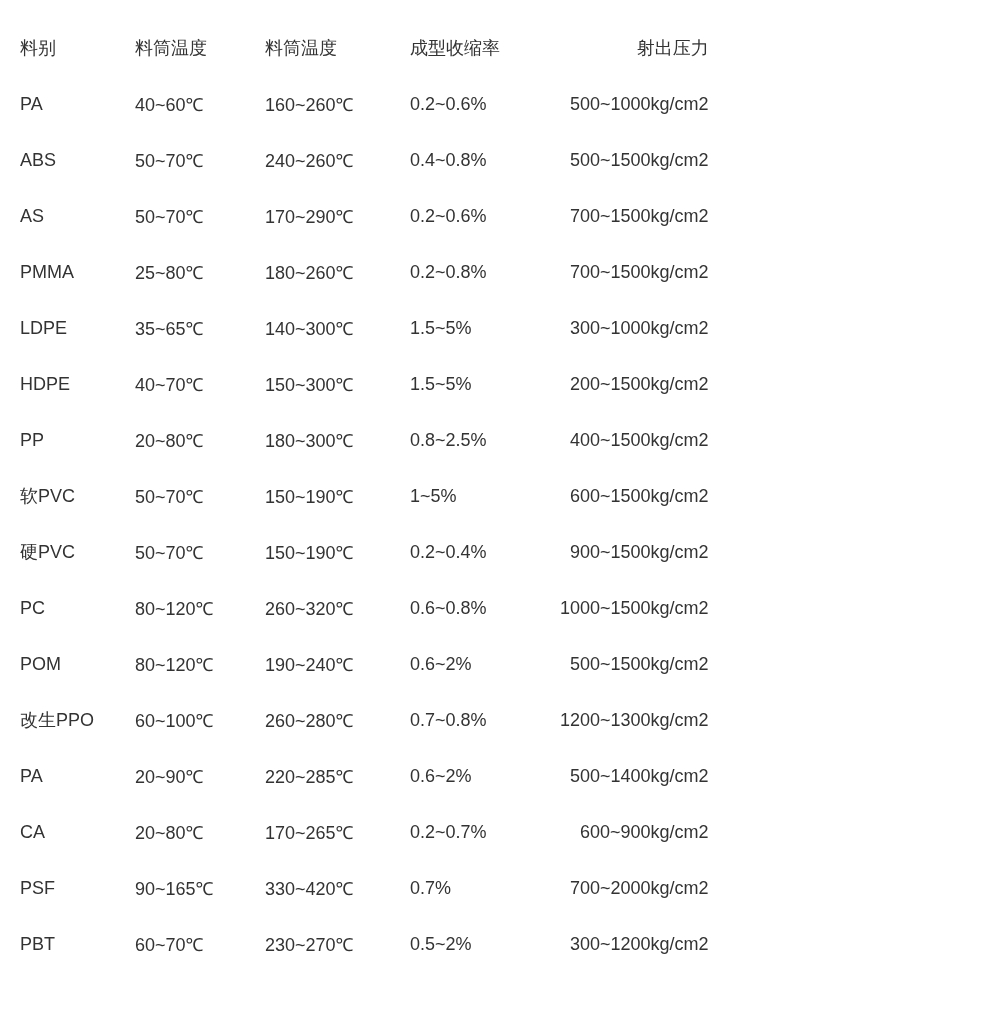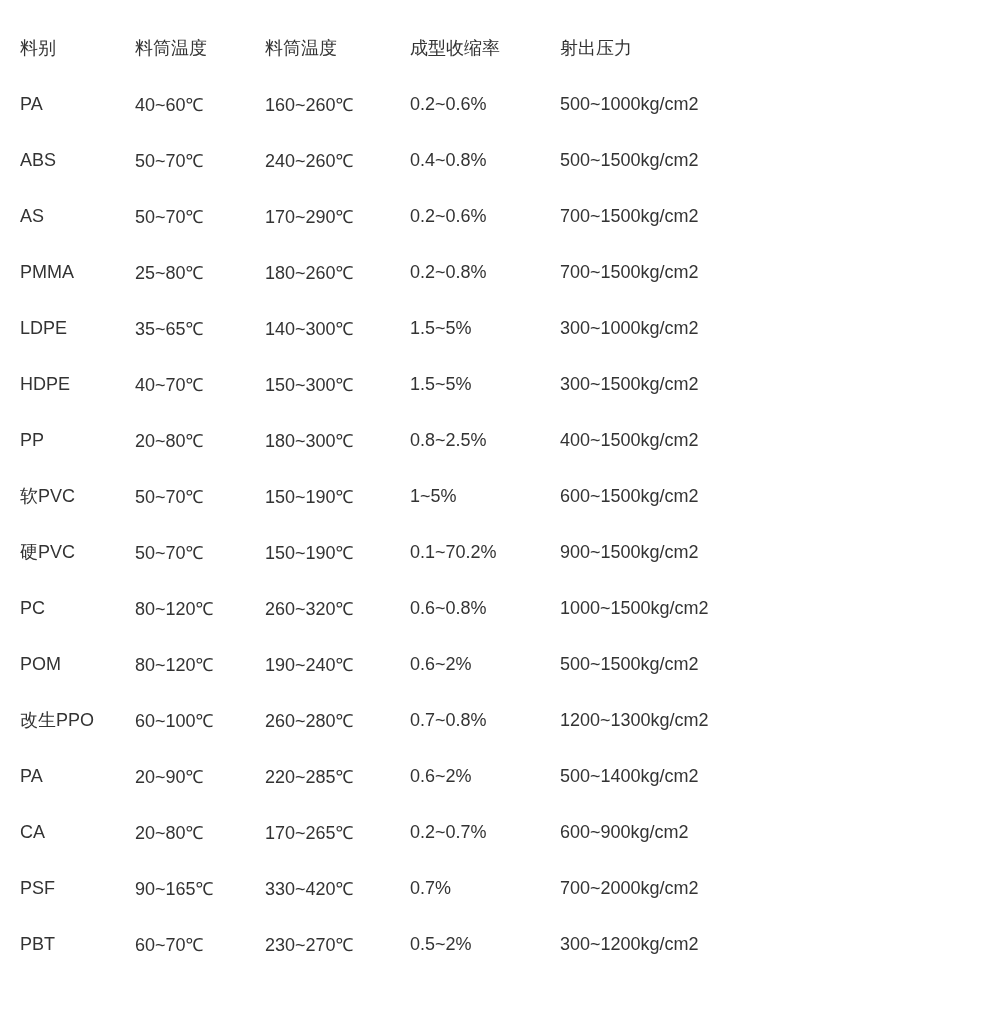--- a/index.html
+++ b/index.html
@@ -21,21 +21,21 @@
       white-space: nowrap;
       vertical-align: middle;
     }
     th {
       font-weight: 400;
     }
     .col-material { width: 105px; margin-left: 26px; }
     .col-moldtemp { width: 120px; }
     .col-barreltemp { width: 135px; }
     .col-shrinkage { width: 140px; }
-    .col-pressure { width: auto; }
+    .col-pressure { width: auto; text-align: right; }
   </style>
 </head>
 <body>
 
 <table>
   <thead>
     <tr>
       <th class="col-material">料别</th>
       <th class="col-moldtemp">料筒温度</th>
       <th class="col-barreltemp">料筒温度</th>
@@ -77,41 +77,41 @@
         <td class="col-moldtemp">35~65℃</td>
         <td class="col-barreltemp">140~300℃</td>
         <td class="col-shrinkage">1.5~5%</td>
         <td class="col-pressure">300~1000kg/cm2</td>
       </tr>
       <tr>
         <td class="col-material">HDPE</td>
         <td class="col-moldtemp">40~70℃</td>
         <td class="col-barreltemp">150~300℃</td>
         <td class="col-shrinkage">1.5~5%</td>
-        <td class="col-pressure">300~1500kg/cm2</td>
+        <td class="col-pressure">200~1500kg/cm2</td>
       </tr>
       <tr>
         <td class="col-material">PP</td>
         <td class="col-moldtemp">20~80℃</td>
         <td class="col-barreltemp">180~300℃</td>
         <td class="col-shrinkage">0.8~2.5%</td>
         <td class="col-pressure">400~1500kg/cm2</td>
       </tr>
       <tr>
         <td class="col-material">软PVC</td>
         <td class="col-moldtemp">50~70℃</td>
         <td class="col-barreltemp">150~190℃</td>
         <td class="col-shrinkage">1~5%</td>
         <td class="col-pressure">600~1500kg/cm2</td>
       </tr>
       <tr>
         <td class="col-material">硬PVC</td>
         <td class="col-moldtemp">50~70℃</td>
         <td class="col-barreltemp">150~190℃</td>
-        <td class="col-shrinkage">0.1~70.2%</td>
+        <td class="col-shrinkage">0.2~0.4%</td>
         <td class="col-pressure">900~1500kg/cm2</td>
       </tr>
       <tr>
         <td class="col-material">PC</td>
         <td class="col-moldtemp">80~120℃</td>
         <td class="col-barreltemp">260~320℃</td>
         <td class="col-shrinkage">0.6~0.8%</td>
         <td class="col-pressure">1000~1500kg/cm2</td>
       </tr>
       <tr>

